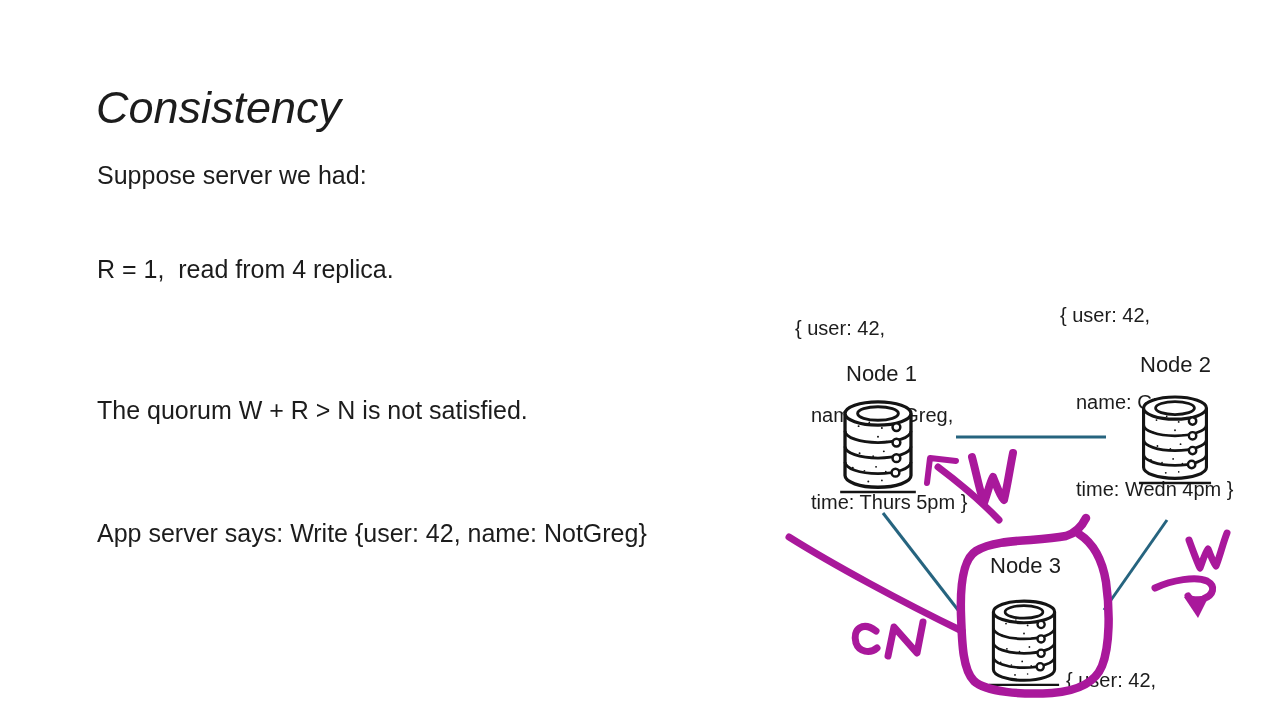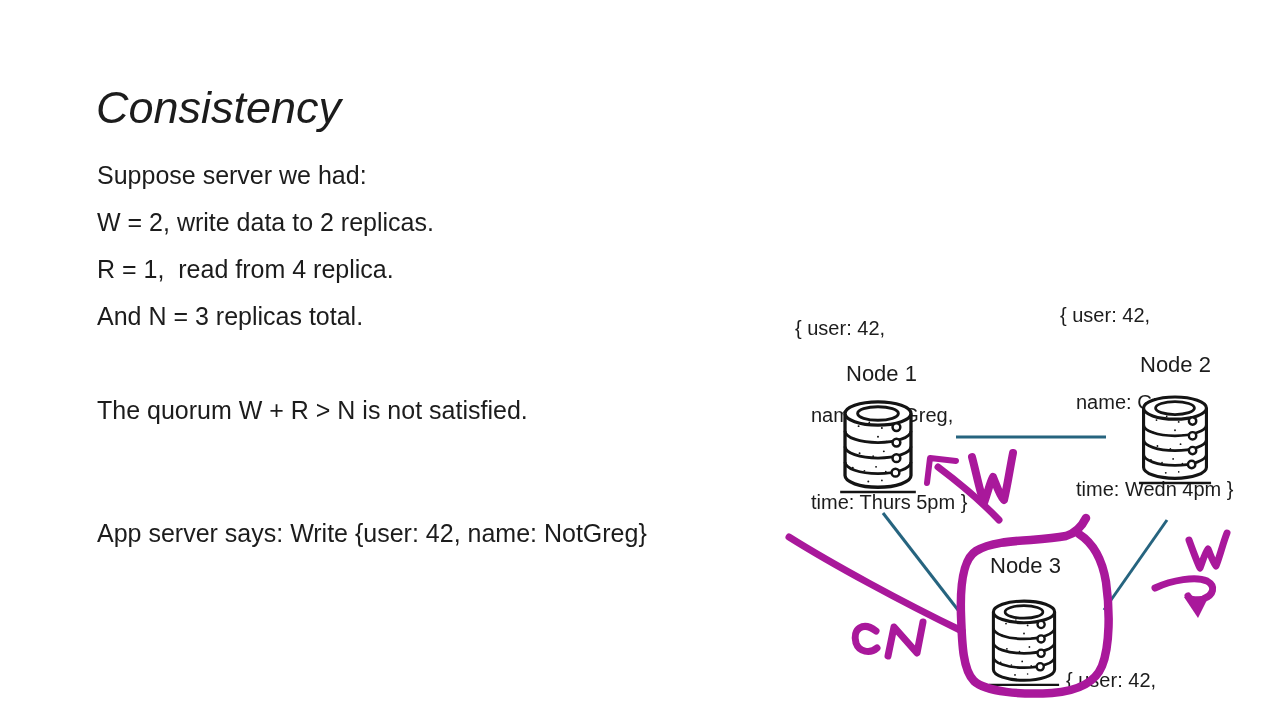--- a/index.html
+++ b/index.html
@@ -45,23 +45,21 @@
   .dbfill{fill:#ffffff;stroke:#141414;}
 </style>
 </head>
 <body>
 
 <div class="slide">
 
   <div class="title">Consistency</div>
 
   <div class="bodyline" style="top:161px">Suppose server we had:</div>
-  <div class="bodyline" style="top:208px">W = 2, write data to 2 replicas.</div>
   <div class="bodyline" style="top:255px">R = 1,  read from 4 replica.</div>
-  <div class="bodyline" style="top:302px">And N = 3 replicas total.</div>
   <div class="bodyline" style="top:396px">The quorum W + R &gt; N is not satisfied.</div>
   <div class="bodyline" style="top:519px">App server says: Write {user: 42, name: NotGreg}</div>
 
   <div class="data-record" style="left:795px;top:256px">
     <div class="rec-line">{ user: 42,</div>
     <div class="rec-line">name: NotGreg,</div>
     <div class="rec-line">time: Thurs 5pm }</div>
   </div>
   <div class="data-record" style="left:1060px;top:243px">
     <div class="rec-line">{ user: 42,</div>

